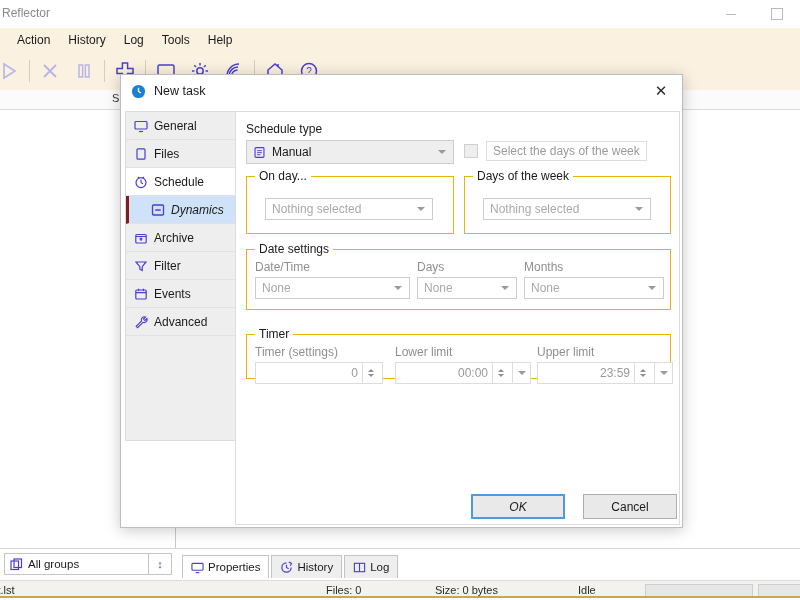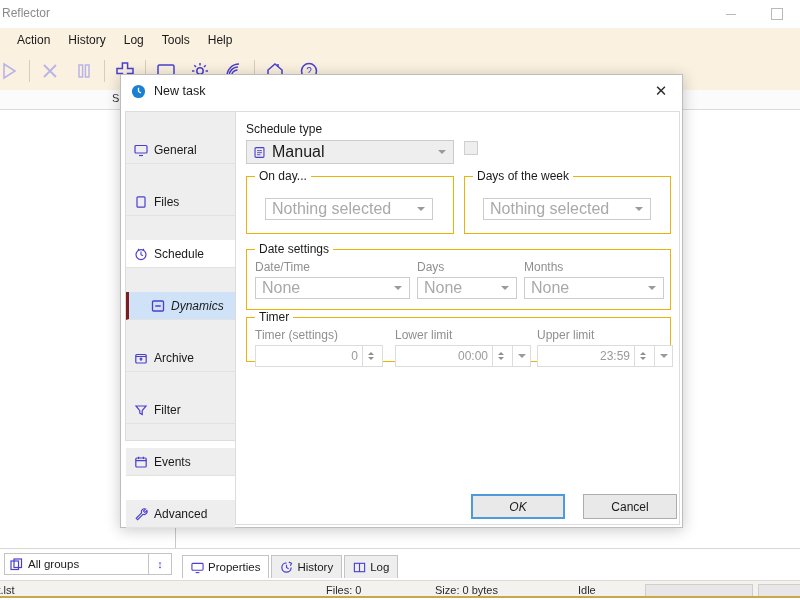--- a/index.html
+++ b/index.html
@@ -157,42 +157,41 @@
     border: 1px solid #dcdcdc;
     border-right: none;
     box-sizing: border-box;
   }
   .side-item {
     height: 28px; display: flex; align-items: center;
     padding-left: 8px; font-size: 12px; color: #1a1a1a;
     border-bottom: 1px solid #e2e2e2;
     box-sizing: border-box; gap: 6px;
     background: #eeeeee;
-    margin-top: 24px;
   }
   .side-item.white { background: #ffffff; }
   .side-item.selected {
     background: #cfe2f7; border-left: 3px solid #7f1d1d; padding-left: 22px; font-style: italic;
   }
 
   .panel {
     position: absolute; left: 114px; top: 4px; width: 445px; height: 414px;
     background: #ffffff; border: 1px solid #dcdcdc;
     box-sizing: border-box;
     text-align: center;
   }
 
   .field-label { font-size: 12px; color: #1a1a1a; }
   .muted-label { font-size: 12px; color: #8f8f8f; }
 
   .combo {
     border: 1px solid #cccccc; background: #eeeeee;
     height: 24px; display: flex; align-items: center;
     box-sizing: border-box; position: relative;
-    font-size: 16px; color: #1a1a1a; padding-left: 6px; gap: 6px;
+    font-size: 12px; color: #1a1a1a; padding-left: 6px; gap: 6px;
   }
   .combo.disabled { background: #ffffff; color: #a9a9a9; border-color: #cccccc; }
   .caret {
     position: absolute; right: 7px; top: 50%; transform: translateY(-50%);
     width: 0; height: 0;
     border-left: 4px solid transparent; border-right: 4px solid transparent;
     border-top: 4px solid #9a9a9a;
   }
 
   .groupbox {
@@ -524,20 +523,21 @@
                 <rect x="2.2" y="1.8" width="9.6" height="10.4" rx="1" fill="none" stroke="#4b3fd0" stroke-width="1.2"></rect>
                 <path d="M4.4 5 H9.6 M4.4 7.2 H9.6 M4.4 9.4 H8" stroke="#4b3fd0" stroke-width="1"></path>
               </svg>
           </span>
           <span>Manual</span>
           <span class="caret"></span>
         </div>
 
         <div style="position:absolute;left:228px;top:29px;display:flex;align-items:center;gap:8px">
           <span class="checkbox-sq"></span>
+          <span class="cb-text">Select the days of the week</span>
         </div>
 
         <div class="groupbox" style="left:10px;top:64px;width:208px;height:58px">
           <span class="gb-legend">On day...</span>
           <div class="combo disabled" style="position:absolute;left:18px;top:21px;width:168px;height:22px">
             <span>Nothing selected</span>
             <span class="caret"></span>
           </div>
         </div>
 
@@ -564,21 +564,21 @@
             <span class="caret"></span>
           </div>
 
           <div class="muted-label" style="position:absolute;left:277px;top:10px">Months</div>
           <div class="combo disabled" style="position:absolute;left:277px;top:27px;width:140px;height:22px">
             <span>None</span>
             <span class="caret"></span>
           </div>
         </div>
 
-        <div class="groupbox" style="left:10px;top:205px;width:425px;height:45px">
+        <div class="groupbox" style="left:10px;top:222px;width:425px;height:45px">
           <span class="gb-legend">Timer</span>
 
           <div class="muted-label" style="position:absolute;left:8px;top:10px">Timer (settings)</div>
           <div class="spin" style="left:8px;top:27px;width:128px">
             <span>0</span>
             <span class="spin-btns">
               <span class="arrow-up"></span>
               <span class="arrow-dn"></span>
             </span>
           </div>

